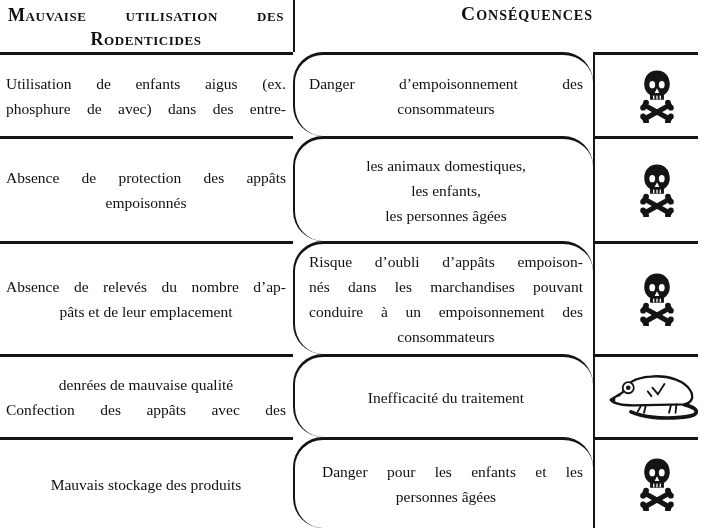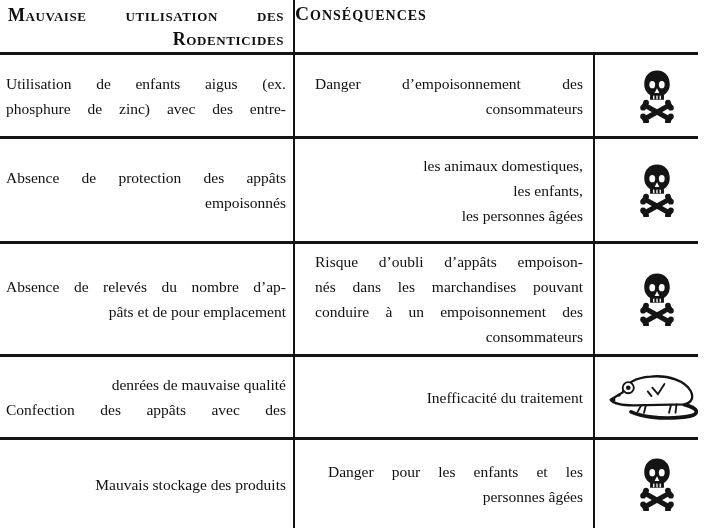--- a/index.html
+++ b/index.html
@@ -26,62 +26,62 @@
   .hdr-misuse {
     padding: 3px 9px 0 8px;
     font-weight: bold;
     font-variant: small-caps;
     font-size: 18px;
     line-height: 24px;
     letter-spacing: 0.6px;
   }
   .hdr-conseq {
     padding-top: 3px;
-    text-align: left;
+    text-align: right;
     font-weight: bold;
     font-variant: small-caps;
     font-size: 19.5px;
     letter-spacing: 1px;
   }
 
   
   .body-cell {
     display: flex; flex-direction: column; justify-content: center;
     font-size: 15.5px;
     line-height: 25px;
   }
   .col1.body-cell { padding: 4px 7px 4px 6px; }
-  .col2.body-cell { padding: 4px 10px 4px 20px; }
+  .col2.body-cell { padding: 4px 10px 4px 14px; border-radius: 30px; }
   .icon-cell {
     display: flex; flex-direction: column;
     justify-content: center; align-items: center;
   }
 
-  .ln { text-align: right; }
+  .ln { text-align: center; }
   .jl { text-align: justify; text-align-last: justify; }
   .ind { text-indent: 13px; }
 
   svg { display: block; }
 </style>
 </head>
 <body>
 
 <div id="page">
   <div id="grid">
     <div class="cell col1 hdr hdr-misuse">
       <div class="ln jl">Mauvaise utilisation des</div>
       <div class="ln">Rodenticides</div>
     </div>
     <div class="cell col2 hdr hdr-conseq">
       <div>Conséquences</div>
     </div>
     <div class="cell col3 hdr hdr-spacer"></div>
   <div style="display: contents;"><div class="cell col1 body-cell">
           <div class="ln jl">Utilisation de enfants aigus (ex.</div>
-          <div class="ln jl">phosphure de zinc) avec des entre-</div>
+          <div class="ln jl">phosphure de avec) dans des entre-</div>
         </div><div class="cell col2 body-cell">
           <div class="ln jl">Danger d’empoisonnement des</div>
           <div class="ln">consommateurs</div>
         </div><div class="cell col3 icon-cell">
   <span>
     <svg width="44" height="54" viewBox="0 0 60 74" aria-hidden="true">
       <g fill="#141414">
         <path d="M30 2 C41 2 47.5 10 47.5 20.5 C47.5 27.5 44.5 32.5 39.5 35.5 L39.5 42 L20.5 42 L20.5 35.5 C15.5 32.5 12.5 27.5 12.5 20.5 C12.5 10 19 2 30 2 Z"></path>
         <circle cx="11" cy="53" r="4"></circle>
                 <circle cx="15" cy="46" r="4"></circle>
@@ -138,21 +138,21 @@
         <path d="M30 26.5 L26.8 33 L33.2 33 Z"></path>
         <rect x="24.6" y="36.5" width="1.8" height="5"></rect>
         <rect x="29.1" y="36.5" width="1.8" height="5"></rect>
         <rect x="33.6" y="36.5" width="1.8" height="5"></rect>
       </g>
     </svg>
   </span>
 </div></div>
       <div style="display: contents;"><div class="cell col1 body-cell">
           <div class="ln jl">Absence de relevés du nombre d’ap-</div>
-          <div class="ln">pâts et de pour emplacement</div>
+          <div class="ln">pâts et de leur emplacement</div>
         </div><div class="cell col2 body-cell">
           <div class="ln jl">Risque d’oubli d’appâts empoison-</div>
           <div class="ln jl">nés dans les marchandises pouvant</div>
           <div class="ln jl">conduire à un empoisonnement des</div>
           <div class="ln">consommateurs</div>
         </div><div class="cell col3 icon-cell">
   <span>
     <svg width="44" height="54" viewBox="0 0 60 74" aria-hidden="true">
       <g fill="#141414">
         <path d="M30 2 C41 2 47.5 10 47.5 20.5 C47.5 27.5 44.5 32.5 39.5 35.5 L39.5 42 L20.5 42 L20.5 35.5 C15.5 32.5 12.5 27.5 12.5 20.5 C12.5 10 19 2 30 2 Z"></path>

